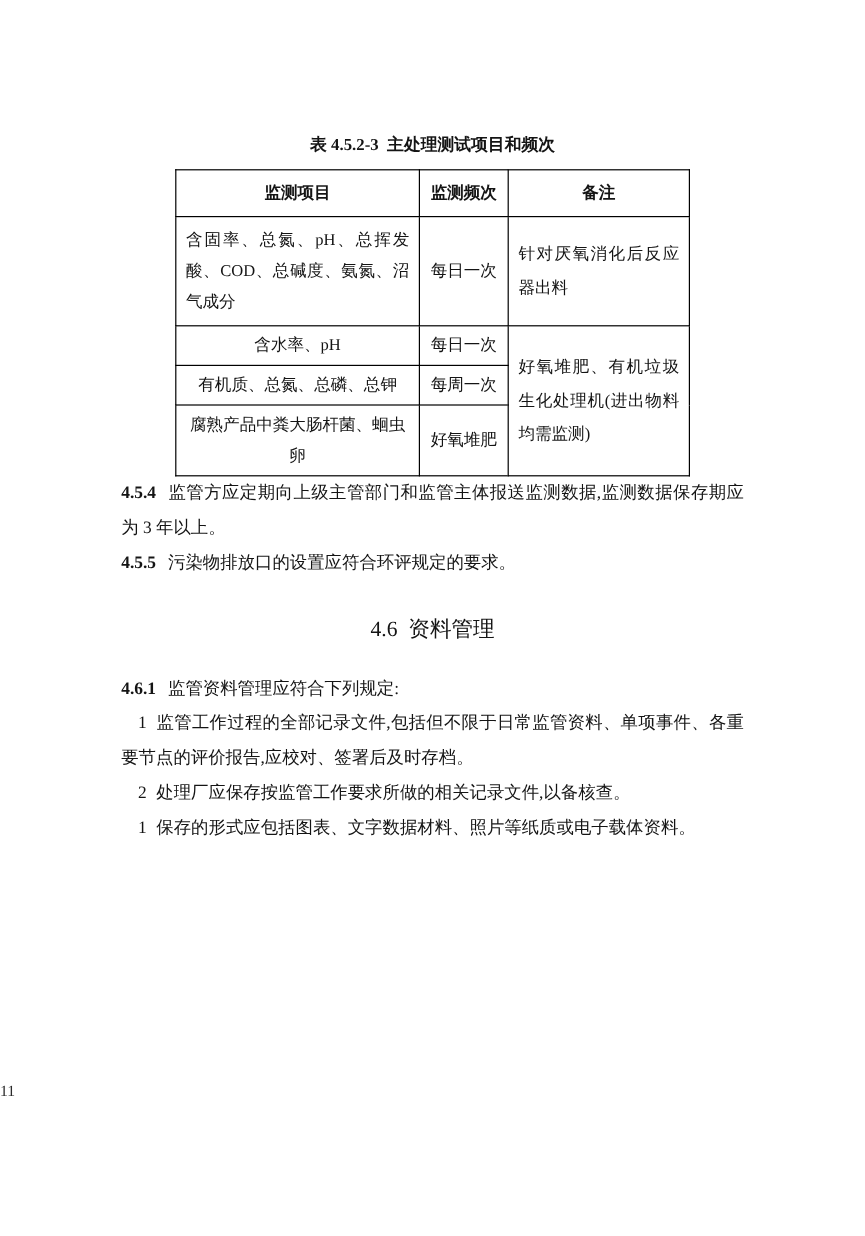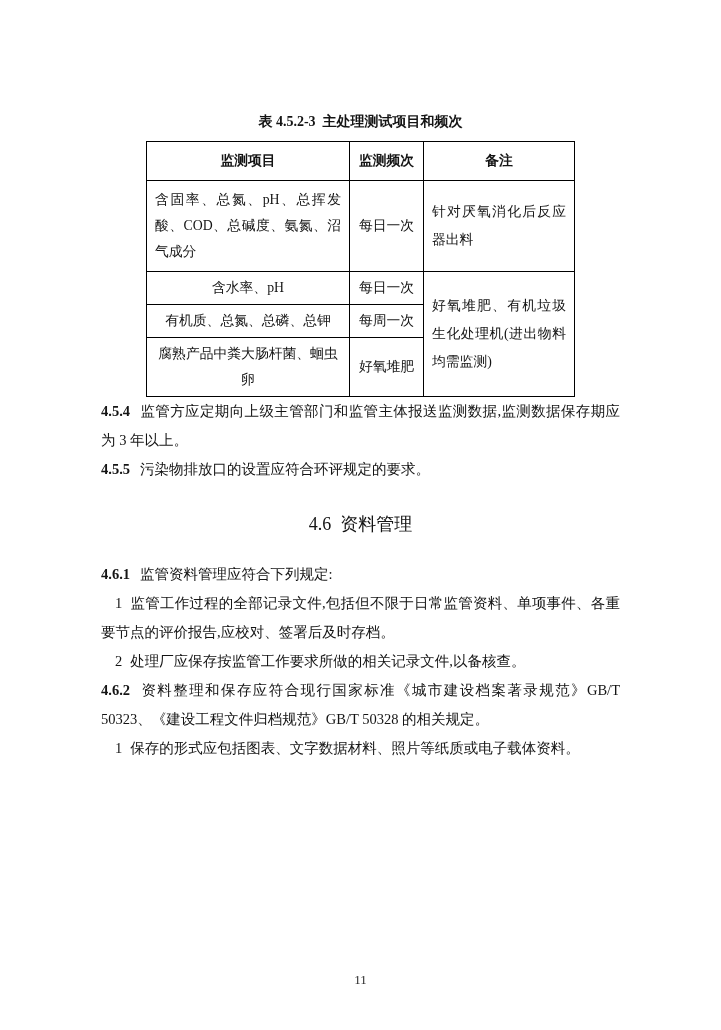--- a/index.html
+++ b/index.html
@@ -68,23 +68,23 @@
     text-align: center;
     font-size: 18px;
     font-weight: normal;
     line-height: 28px;
     margin: 26px 0 22px 0;
   }
   .section-heading .sec-title { margin-left: 9px; }
   .footer-pagenum {
     position: absolute;
     left: 0;
-    top: 971px;
+    top: 900px;
     width: 100%;
-    text-align: center;
+    text-align: left;
     font-size: 13px;
     line-height: 18px;
     color: #2a2a2a;
   }
 </style>
 </head>
 <body>
 
 <div class="page">
   <div class="content">
@@ -146,23 +146,20 @@
     </p>
 
     <p class="sub-item">
       <span class="inum">1</span><span>监管工作过程的全部记录文件,包括但不限于日常监管资料、单项事件、各重要节点的评价报告,应校对、签署后及时存档。</span>
     </p>
 
     <p class="sub-item">
       <span class="inum">2</span><span>处理厂应保存按监管工作要求所做的相关记录文件,以备核查。</span>
     </p>
 
-    <p class="clause">
-      <span class="num">4.6.2</span><span>资料整理和保存应符合现行国家标准《城市建设档案著录规范》GB/T 50323、《建设工程文件归档规范》GB/T 50328 的相关规定。</span>
-    </p>
 
 
     <p class="sub-item">
       <span class="inum">1</span><span>保存的形式应包括图表、文字数据材料、照片等纸质或电子载体资料。</span>
     </p>
 
 
   </div>
 
   <div class="footer-pagenum">11</div>

